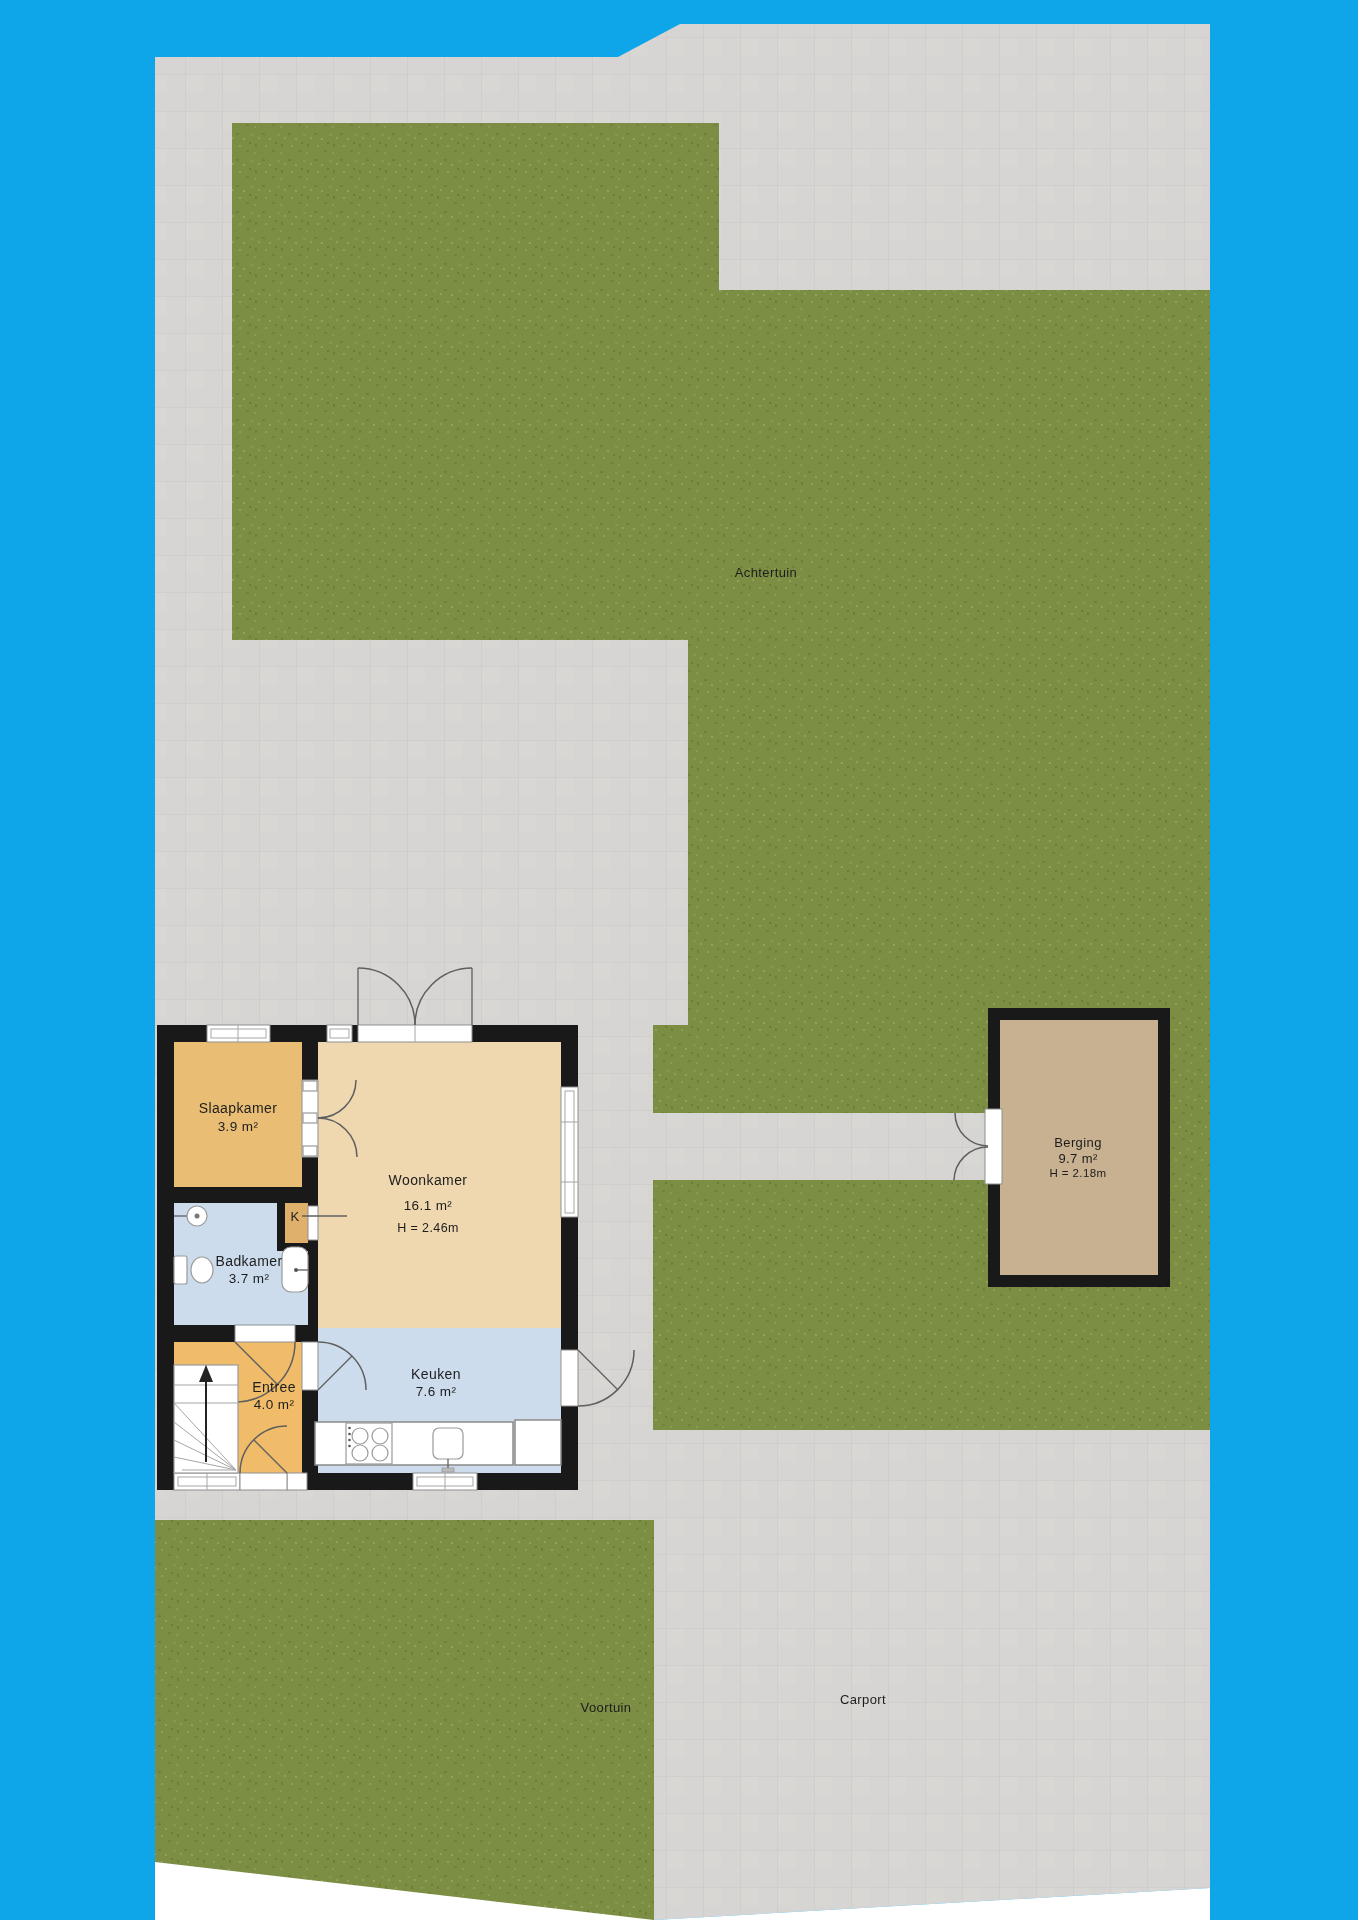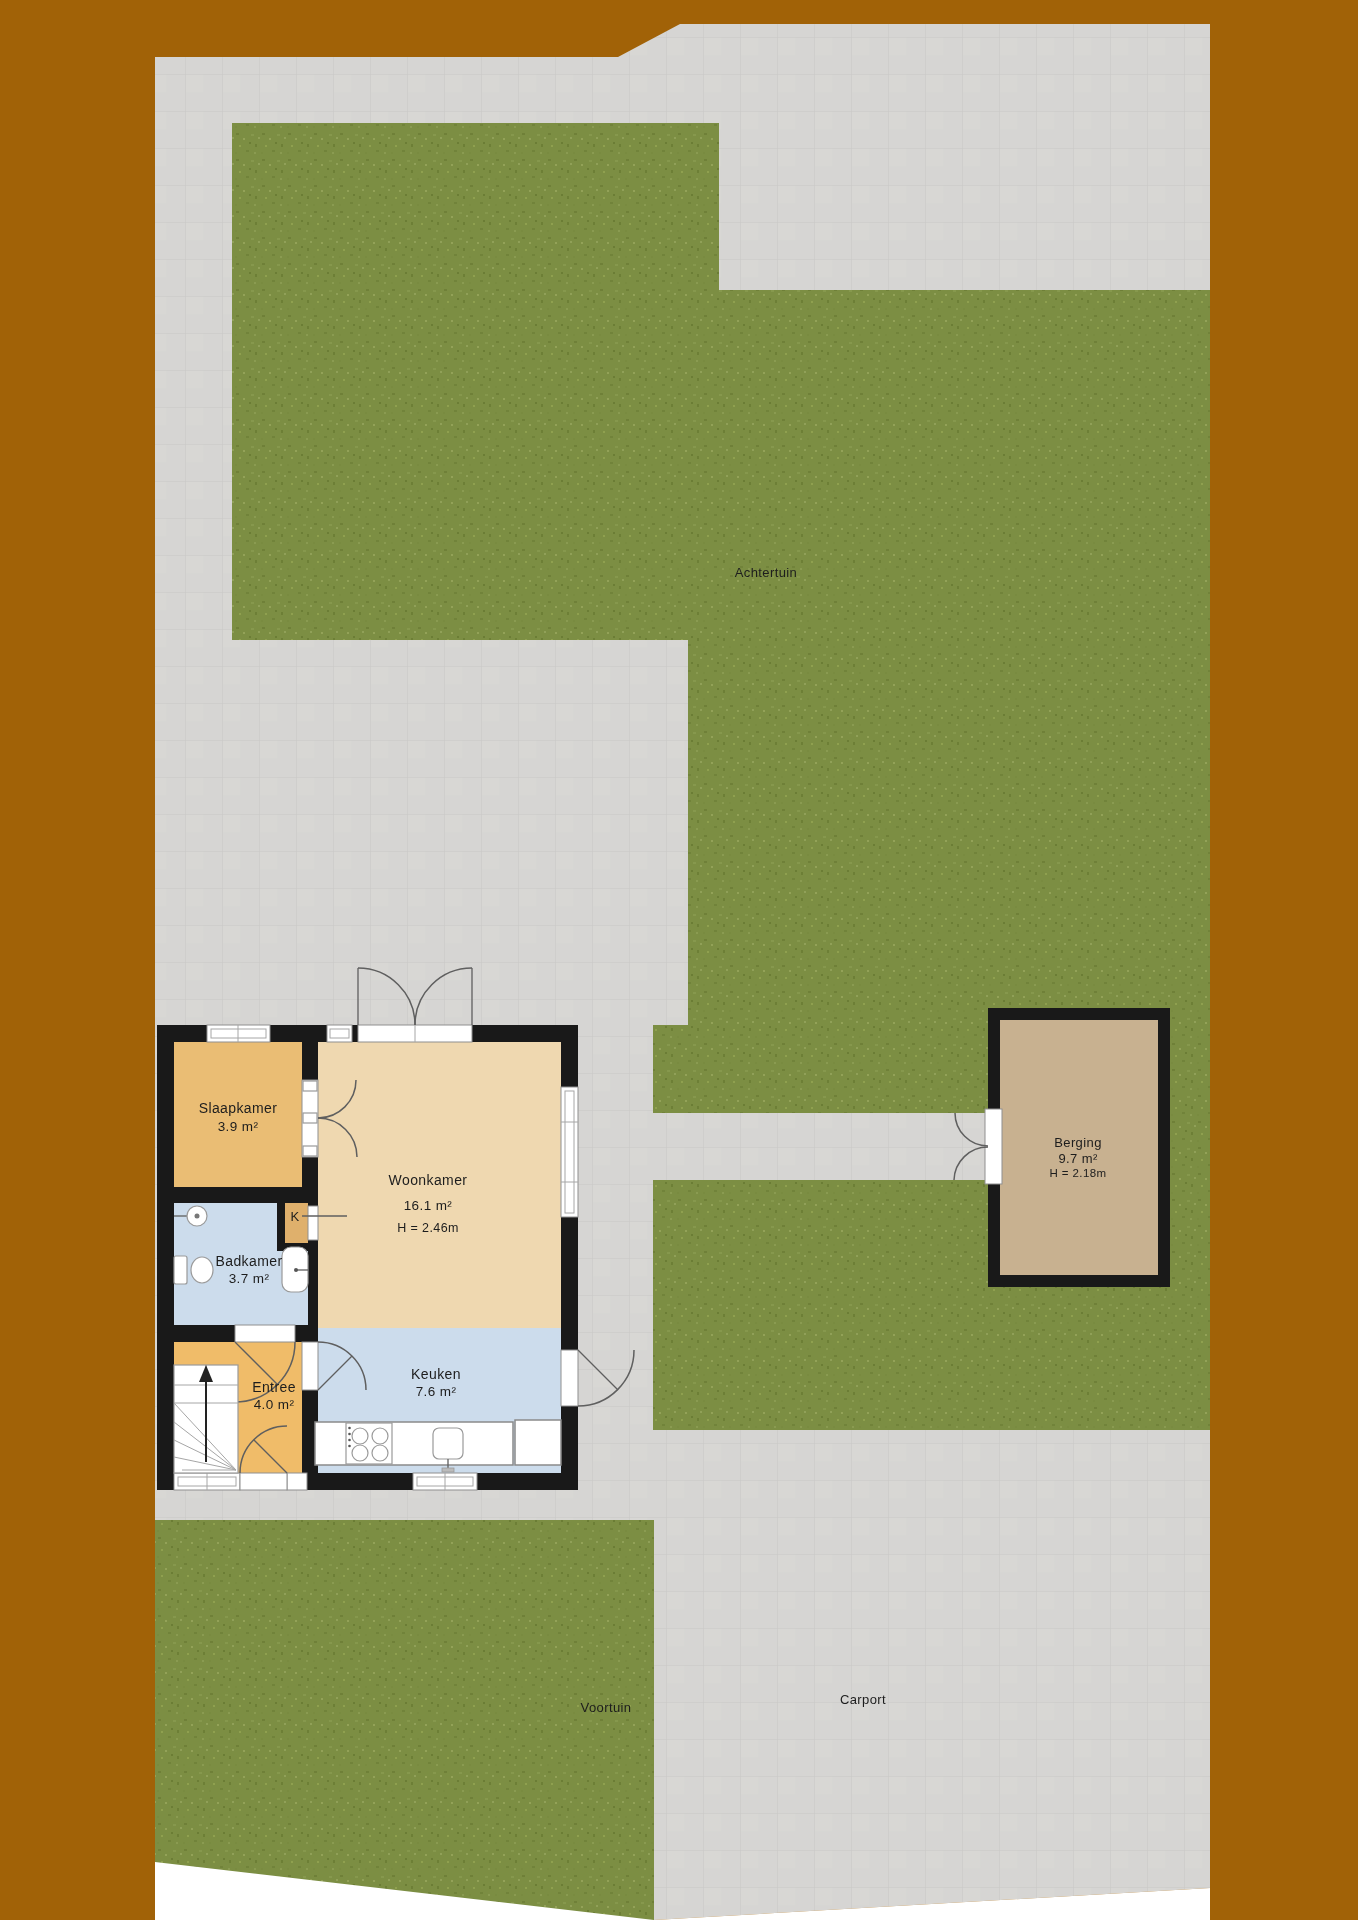--- a/index.html
+++ b/index.html
@@ -1,16 +1,16 @@
 <!DOCTYPE html>
 <html><head>
 <meta charset="utf-8">
 <style>
   html,body{margin:0;padding:0;background:#ffffff;}
-  .page{position:relative;width:1358px;height:1920px;background:#a16207;overflow:hidden;
+  .page{position:relative;width:1358px;height:1920px;background:#0ea5e9;overflow:hidden;
         font-family:"Liberation Sans", sans-serif;}
   svg{position:absolute;inset:0;display:block;}
   text{fill:#1d1d1d;font-family:"Liberation Sans", sans-serif;letter-spacing:.4px;}
   .room-label{font-size:14px;}
   .room-area{font-size:13.5px;}
   .room-height{font-size:12.5px;}
   .site-label{font-size:13px;}
   .small-label{font-size:13px;}
   .wall{fill:#191919;}
   .opening{fill:#ffffff;stroke:#8f8f8f;stroke-width:1;}

